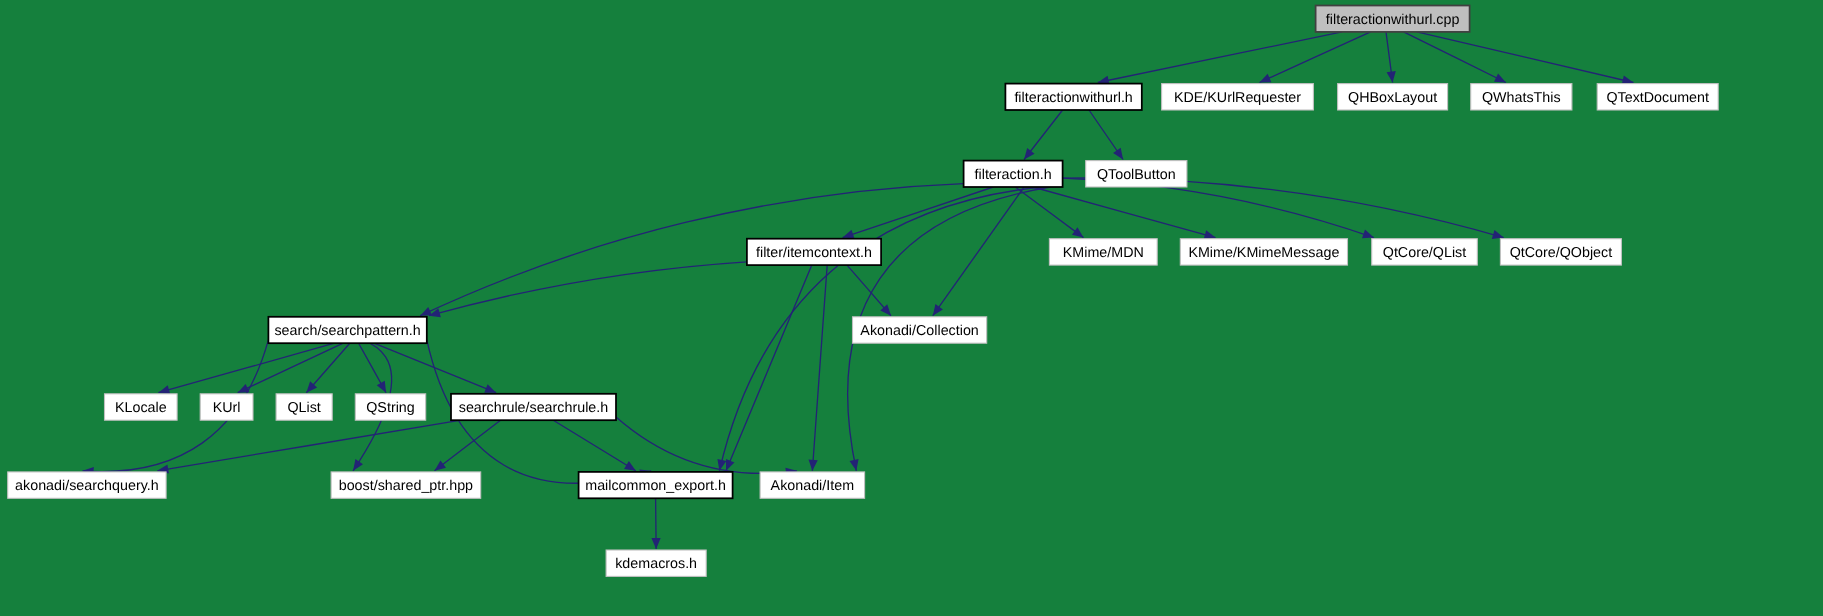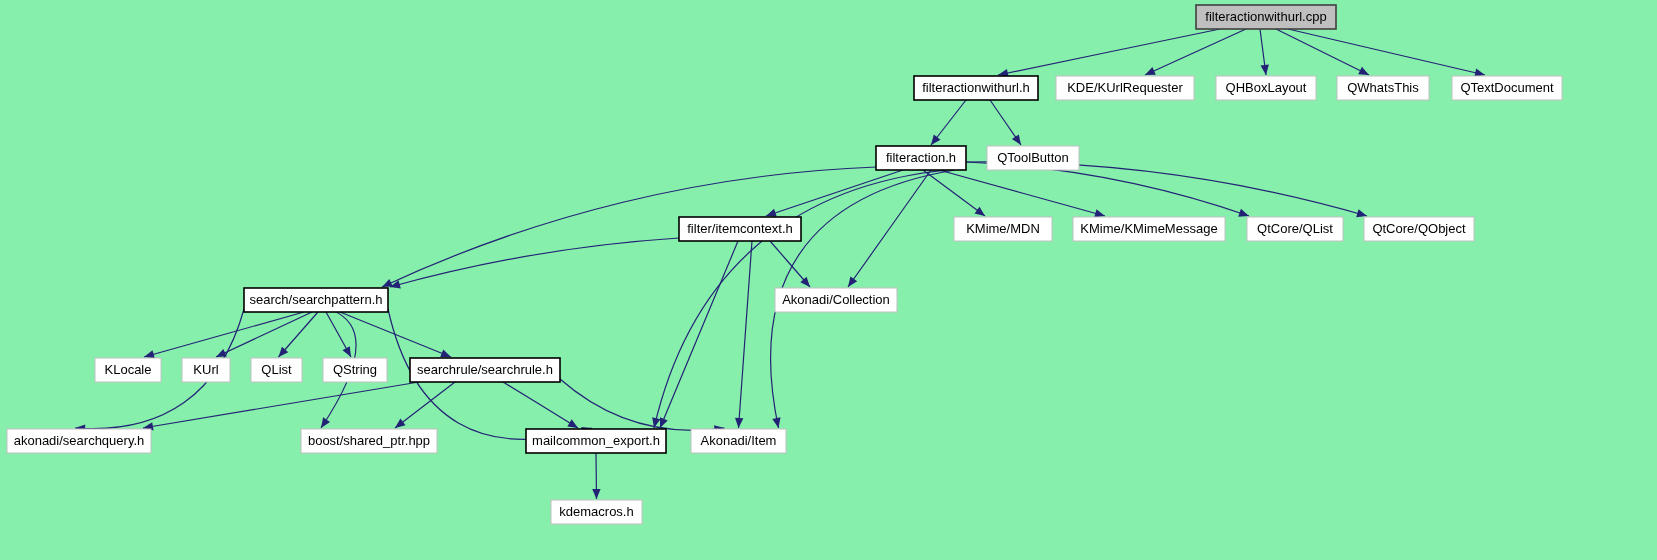--- a/index.html
+++ b/index.html
@@ -1,17 +1,17 @@
 <!DOCTYPE html>
 <html><head>
 <meta charset="utf-8">
 <style>
   html,body{margin:0;padding:0;background:#ffffff;}
   body{font-family:"Liberation Sans",sans-serif;}
-  #graph-wrap{position:relative;width:1657px;height:560px;background:#86efac;overflow:hidden;}
+  #graph-wrap{position:relative;width:1657px;height:560px;background:#15803d;overflow:hidden;}
   svg{display:block;}
   .node-box{fill:#ffffff;stroke:#c0c0c0;stroke-width:1;}
   .node-box.bold{stroke:#000000;stroke-width:1.6;}
   .node-box.root{fill:#bfbfbf;stroke:#404040;stroke-width:1.6;}
   .node-label{font-family:"Liberation Sans",sans-serif;font-size:13px;fill:#000000;text-anchor:middle;dominant-baseline:middle;}
   .edge{fill:none;stroke:#232375;stroke-width:1.2;}
   .edge-head{fill:#232375;stroke:none;}
 </style>
 </head>
 <body>

